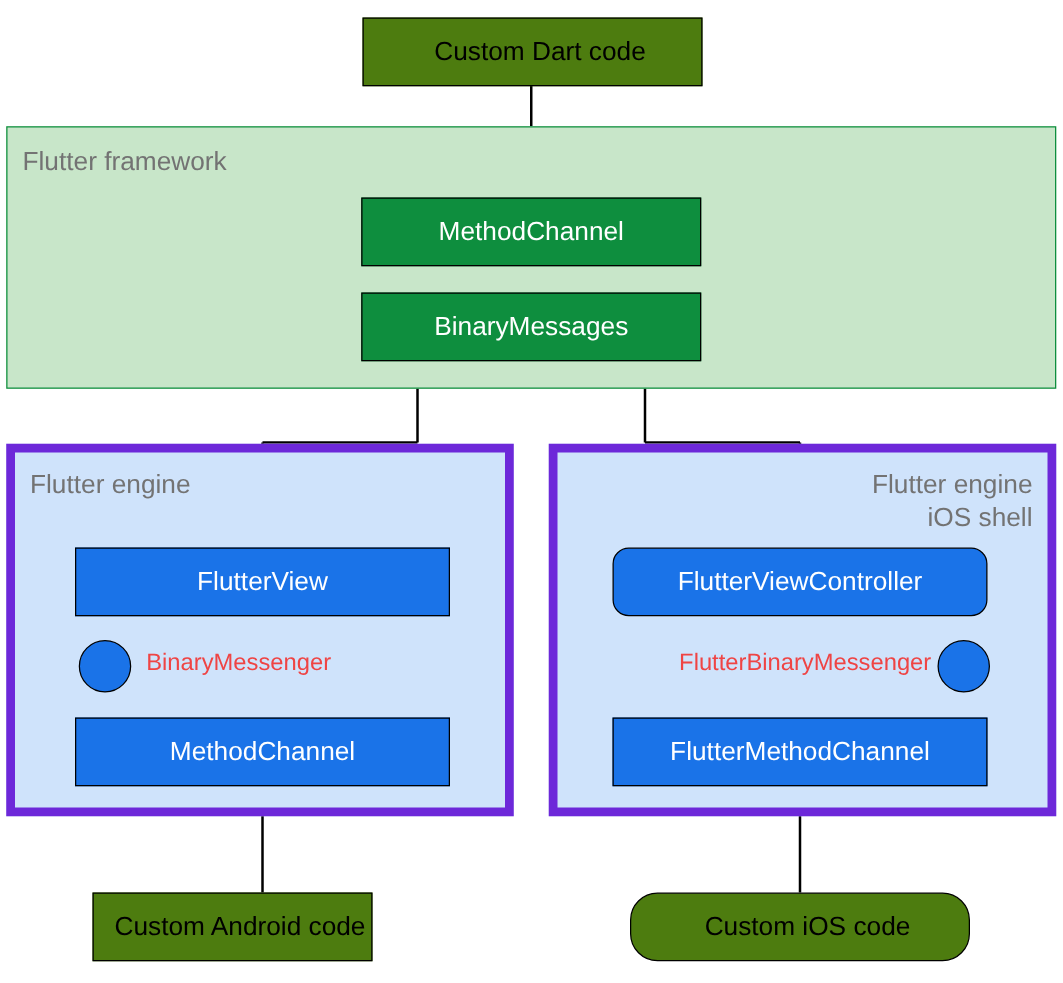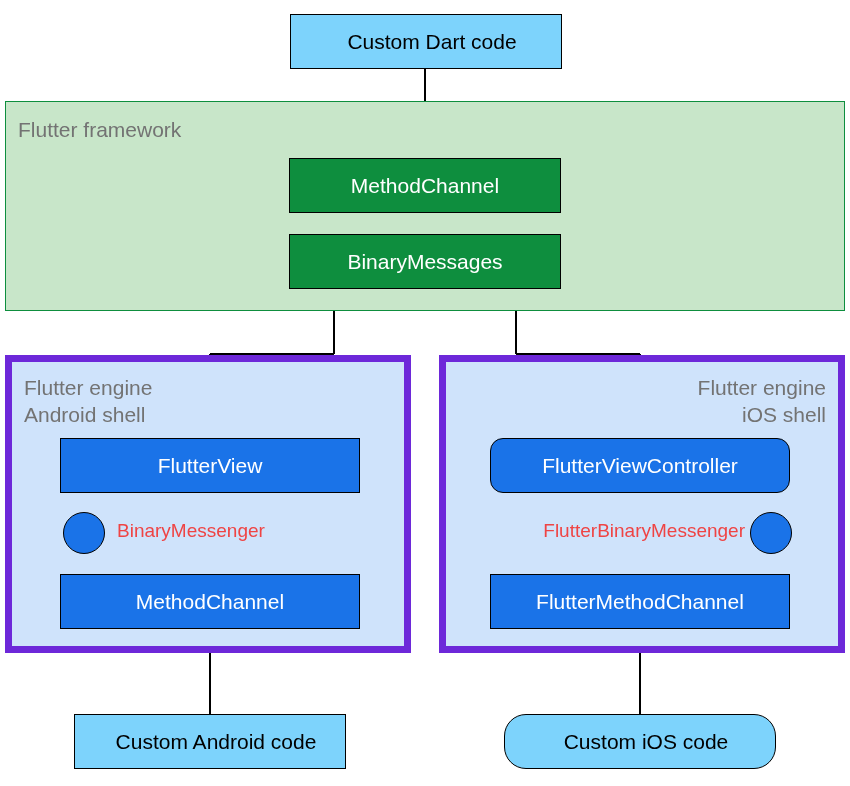--- a/index.html
+++ b/index.html
@@ -14,21 +14,21 @@
   }
   .box {
     position: absolute;
     display: flex;
     align-items: center;
     justify-content: center;
     font-size: 21px;
     border: 1px solid #000;
   }
   .orange {
-    background: #7dd3fc;
+    background: #4d7c0f;
     color: #000;
     padding-left: 12px;
   }
   .green-container {
     background: #c8e6c9;
     border: 1px solid #0e8e3e;
   }
   .green {
     background: #0e8e3e;
     color: #fff;
@@ -113,32 +113,31 @@
   <div class="container-label" style="left:12px; top:14px;">Flutter framework</div>
 </div>
 
 <div class="box green" style="left:289px; top:158px; width:272px; height:55px;">MethodChannel</div>
 
 <div class="box green" style="left:289px; top:234px; width:272px; height:55px;">BinaryMessages</div>
 
 <div class="blue-container" style="position:absolute; left:5px; top:355px; width:406px; height:298px;">
   <div class="container-label" style="left:12px; top:12px;">
     <span>Flutter engine</span><br>
-    <span>Android shell</span>
   </div>
 </div>
 
 <div class="box blue" style="left:60px; top:438px; width:300px; height:55px;">FlutterView</div>
 
 <div class="circle" style="left:63px; top:512px;"></div>
 <div class="plain-label" style="left:117px; top:520px;">BinaryMessenger</div>
 
 <div class="box blue" style="left:60px; top:574px; width:300px; height:55px;">MethodChannel</div>
 
-<div class="box orange" style="left:74px; top:714px; width:272px; height:55px;">Custom Android code</div>
+<div class="box orange" style="left:74px; top:714px; width:224px; height:55px;">Custom Android code</div>
 
 <div class="blue-container" style="position:absolute; left:439px; top:355px; width:406px; height:298px;">
   <div class="container-label" style="right:12px; top:12px; text-align:right;">
     <span>Flutter engine</span><br>
     <span>iOS shell</span>
   </div>
 </div>
 
 <div class="box blue" style="left:490px; top:438px; width:300px; height:55px;border-radius:13px;">FlutterViewController</div>
 

